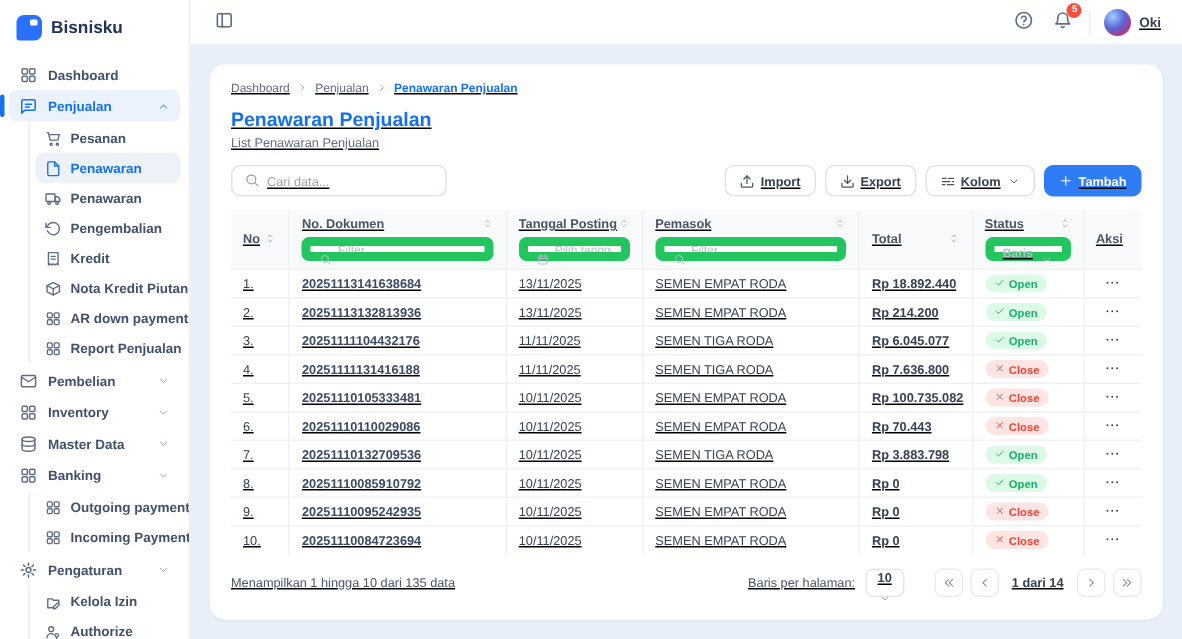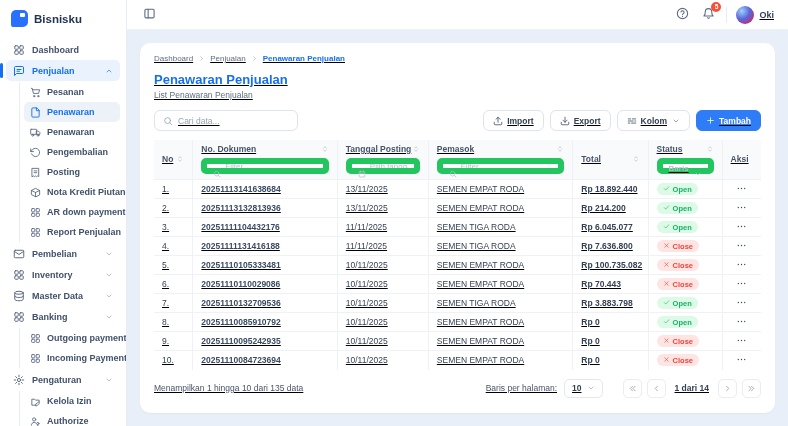--- a/index.html
+++ b/index.html
@@ -101,21 +101,21 @@
   .badge-status.close { background:var(--close-bg,#fee4e2); color:var(--close-fg,#f04438); }
   .dots-btn { background:none; border:none; color:#344054; cursor:pointer;
     display:inline-flex; vertical-align:middle; }
 
   
   .tbl-footer { margin-top:9px; display:flex; align-items:center; font-size:8.5px; color:#475467; }
   .pag { margin-left:auto; display:flex; align-items:center; gap:5px; }
   .pp-label { color:#475467; margin-right:2px; }
   .pp-select { display:flex; align-items:center; gap:5px; height:19px;
     border:1px solid #e4e7ec; border-radius:5px; padding:0 7px; font-size:8.5px;
-    font-weight:700; color:#344054; background:#fff; cursor:pointer; font-family:inherit; }
+    font-weight:700; color:#344054; background:#fff; cursor:pointer; font-family:inherit;flex-direction:column; }
   .pp-select .chev { display:flex; color:#98a2b3; }
   .pag-gap { width:10px; }
   .pg-btn { width:19px; height:19px; border:1px solid #e9edf2; border-radius:5px;
     background:#fff; color:#8a94a6; display:flex; align-items:center;
     justify-content:center; cursor:pointer; }
   .pg-info { font-weight:700; color:#344054; margin:0 4px; font-size:8.5px; }
 </style>
 </head>
 <body>
 
@@ -193,21 +193,21 @@
             <span>Pengembalian</span>
           </div>
           <div class="sub-item">
             <span class="ni-icon">
               <svg width="11" height="11" viewBox="0 0 24 24" fill="none" stroke="currentColor" stroke-width="2" stroke-linecap="round" stroke-linejoin="round">
                 <path d="M5 3h14v18l-2.3-1.5-2.3 1.5-2.4-1.5L9.6 21l-2.3-1.5L5 21z"></path>
                 <line x1="9" y1="8.5" x2="15" y2="8.5"></line>
                 <line x1="9" y1="12.5" x2="15" y2="12.5"></line>
               </svg>
             </span>
-            <span>Posting</span>
+            <span>Kredit</span>
           </div>
           <div class="sub-item">
             <span class="ni-icon">
               <svg width="11" height="11" viewBox="0 0 24 24" fill="none" stroke="currentColor" stroke-width="2" stroke-linecap="round" stroke-linejoin="round">
                 <path d="M21 16.5v-9L12 3 3 7.5v9L12 21z"></path>
                 <polyline points="3 7.5 12 12 21 7.5"></polyline>
                 <line x1="12" y1="12" x2="12" y2="21"></line>
               </svg>
             </span>
             <span>Nota Kredit Piutang</span>

